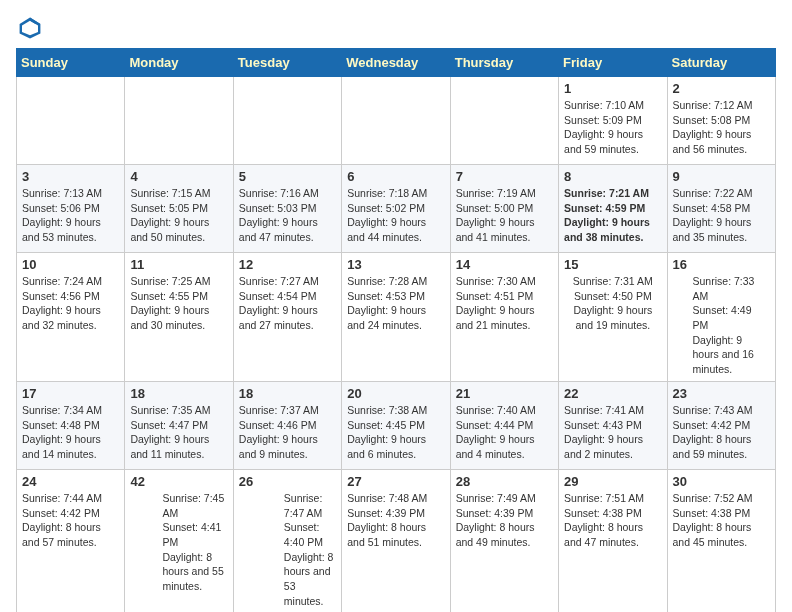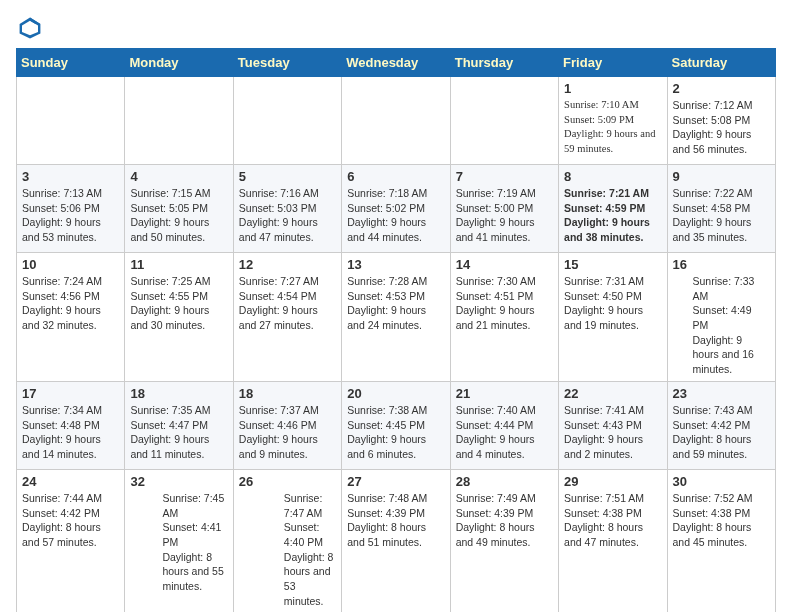--- a/index.html
+++ b/index.html
@@ -116,21 +116,21 @@
   </thead>
   <tbody id="calendar-body">
   <tr>
         <td class="empty-cell"></td>
         <td class="empty-cell"></td>
         <td class="empty-cell"></td>
         <td class="empty-cell"></td>
         <td class="empty-cell"></td>
         <td>
           <span class="day-number">1</span>
-          <div class="day-info" style="white-space: pre-line; font-family: Liberation Serif, serif;">Sunrise: 7:10 AM
+          <div class="day-info" style="white-space: pre-line;">Sunrise: 7:10 AM
 Sunset: 5:09 PM
 Daylight: 9 hours and 59 minutes.</div>
         </td>
         <td>
           <span class="day-number">2</span>
           <div class="day-info" style="white-space: pre-line;">Sunrise: 7:12 AM
 Sunset: 5:08 PM
 Daylight: 9 hours and 56 minutes.</div>
         </td>
       </tr>
@@ -204,21 +204,21 @@
 Daylight: 9 hours and 24 minutes.</div>
         </td>
         <td>
           <span class="day-number">14</span>
           <div class="day-info" style="white-space: pre-line;">Sunrise: 7:30 AM
 Sunset: 4:51 PM
 Daylight: 9 hours and 21 minutes.</div>
         </td>
         <td>
           <span class="day-number">15</span>
-          <div class="day-info" style="white-space: pre-line;">Sunrise: 7:31 AM
+          <div class="day-info" style="white-space: pre-line; text-align: center;">Sunrise: 7:31 AM
 Sunset: 4:50 PM
 Daylight: 9 hours and 19 minutes.</div>
         </td>
         <td>
           <span class="day-number">16</span>
           <div class="day-info" style="white-space: pre-line; margin-left: 20px;">Sunrise: 7:33 AM
 Sunset: 4:49 PM
 Daylight: 9 hours and 16 minutes.</div>
         </td>
       </tr>
@@ -267,21 +267,21 @@
         </td>
       </tr>
       <tr>
         <td>
           <span class="day-number">24</span>
           <div class="day-info" style="white-space: pre-line;">Sunrise: 7:44 AM
 Sunset: 4:42 PM
 Daylight: 8 hours and 57 minutes.</div>
         </td>
         <td>
-          <span class="day-number">32</span>
+          <span class="day-number">42</span>
           <div class="day-info" style="white-space: pre-line; margin-left: 32px;">Sunrise: 7:45 AM
 Sunset: 4:41 PM
 Daylight: 8 hours and 55 minutes.</div>
         </td>
         <td>
           <span class="day-number">26</span>
           <div class="day-info" style="white-space: pre-line; margin-left: 45px;">Sunrise: 7:47 AM
 Sunset: 4:40 PM
 Daylight: 8 hours and 53 minutes.</div>
         </td>

